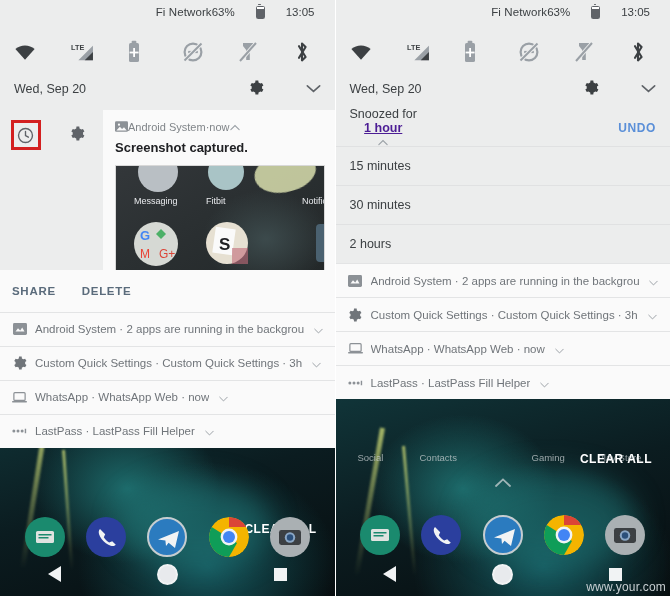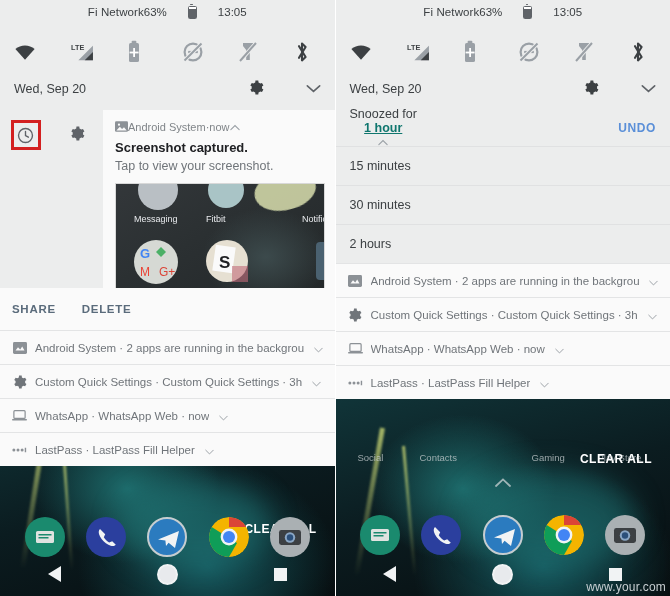--- a/index.html
+++ b/index.html
@@ -18,21 +18,21 @@
       radial-gradient(ellipse 150px 120px at 38% 82%, #1d6b6b 0%, rgba(29,107,107,0) 62%),
       radial-gradient(ellipse 200px 160px at 62% 95%, #15565c 0%, rgba(21,86,92,0) 65%),
       linear-gradient(165deg,#0b1416 0%,#0e2428 28%,#123c40 52%,#0b1c20 78%,#070d0f 100%);
   }
   .wp-streak{position:absolute;background:linear-gradient(180deg,rgba(214,226,120,.75),rgba(214,226,120,0));
     filter:blur(1.2px);transform-origin:top;}
   .wp-glow{position:absolute;border-radius:50%;filter:blur(14px);}
 
   
   .statusbar{position:relative;height:24px;display:flex;align-items:center;
-    justify-content:center;padding:0 20px;background:#eceded;}
+    justify-content:flex-end;padding:0 20px;background:#eceded;}
   .sb-left{font-size:11.5px;color:#3c4043;letter-spacing:.1px;}
   .sb-right{display:flex;align-items:center;gap:21px;font-size:11.5px;color:#3c4043;}
   .batt{width:7px;height:11px;border:1.3px solid #5f6368;border-radius:1.5px;position:relative;
     background:linear-gradient(180deg,#fff 0 22%,#5f6368 22% 100%);}
   .batt:before{content:"";position:absolute;top:-3px;left:1.4px;width:2.6px;height:1.6px;background:#5f6368;border-radius:1px;}
 
   
   .qs{position:relative;background:#eceded;padding:8px 14px 0;}
   .qs-icons{display:flex;justify-content:space-between;align-items:center;height:40px;}
   .qs-ic{width:26px;height:26px;display:flex;align-items:center;justify-content:flex-start;}
@@ -70,21 +70,21 @@
     background:#d9dfae;opacity:.85;transform:rotate(-16deg);filter:blur(.4px);}
   .shot-ic{position:absolute;border-radius:50%;}
   .shot-lbl{position:absolute;color:#e8eaed;font-size:9px;}
   .actions{display:flex;gap:26px;align-items:center;height:42px;padding-left:12px;background:#fafafa;}
   .action{font-size:11.5px;font-weight:bold;color:#5a6b7b;letter-spacing:.7px;}
 
   
   .snoozebar{height:36px;display:flex;align-items:center;justify-content:space-between;
     padding:0 14px;background:#eceded;}
   .snoozebar-l{font-size:12.5px;color:#3c4043;display:flex;align-items:center;flex-direction:column;}
-  .snoozebar-l b{font-weight:bold;color:#0f766e;text-decoration:underline;}
+  .snoozebar-l b{font-weight:bold;color:#4c1d95;text-decoration:underline;}
   .undo{font-size:12px;font-weight:bold;color:#5a8fd8;letter-spacing:.6px;}
   .snooze-opt{height:38px;display:flex;align-items:center;padding:0 14px;
     font-size:12.5px;color:#3c4043;background:#eceded;border-top:1px solid #e0e1e2;}
   .snooze-opt.first{border-top:1px solid #e0e1e2;}
 
   
   .home{position:absolute;left:0;right:0;bottom:0;height:0;overflow:hidden;}
   .folder-lbls{position:absolute;left:0;right:0;display:flex;color:#cfd4d6;font-size:9.5px;opacity:.72;}
   .folder-lbls span{position:absolute;}
   .drawer-chev{position:absolute;left:50%;transform:translateX(-50%);color:#cdd4d6;opacity:.75;}
@@ -212,21 +212,20 @@
             <span>Android System</span>
             <span>·</span>
             <span>now</span>
             <span>
               <svg width="10" height="7" viewBox="0 0 12 8">
                   <path d="M1 6.6 6 1.6l5 5" fill="none" stroke="#9aa0a6" stroke-width="1.3" stroke-linecap="round"></path>
                 </svg>
             </span>
           </div>
           <div class="notif-title">Screenshot captured.</div>
-          <div class="notif-sub">Tap to view your screenshot.</div>
 
           <div class="shot">
             <div class="shot-inner"></div>
             <div class="shot-leaf"></div>
             <div class="shot-ic" style="left:22px;top:-14px;width:40px;height:40px;background:#b9bfc4;"></div>
             <div class="shot-ic" style="left:92px;top:-12px;width:36px;height:36px;background:#a9c4c6;"></div>
             <div class="shot-lbl" style="left:18px;top:30px;">Messaging</div>
             <div class="shot-lbl" style="left:90px;top:30px;">Fitbit</div>
             <div class="shot-lbl" style="left:186px;top:30px;">Notifica</div>
             <div class="shot-ic" style="left:18px;top:56px;width:44px;height:44px;background:#d6d9d4;">

